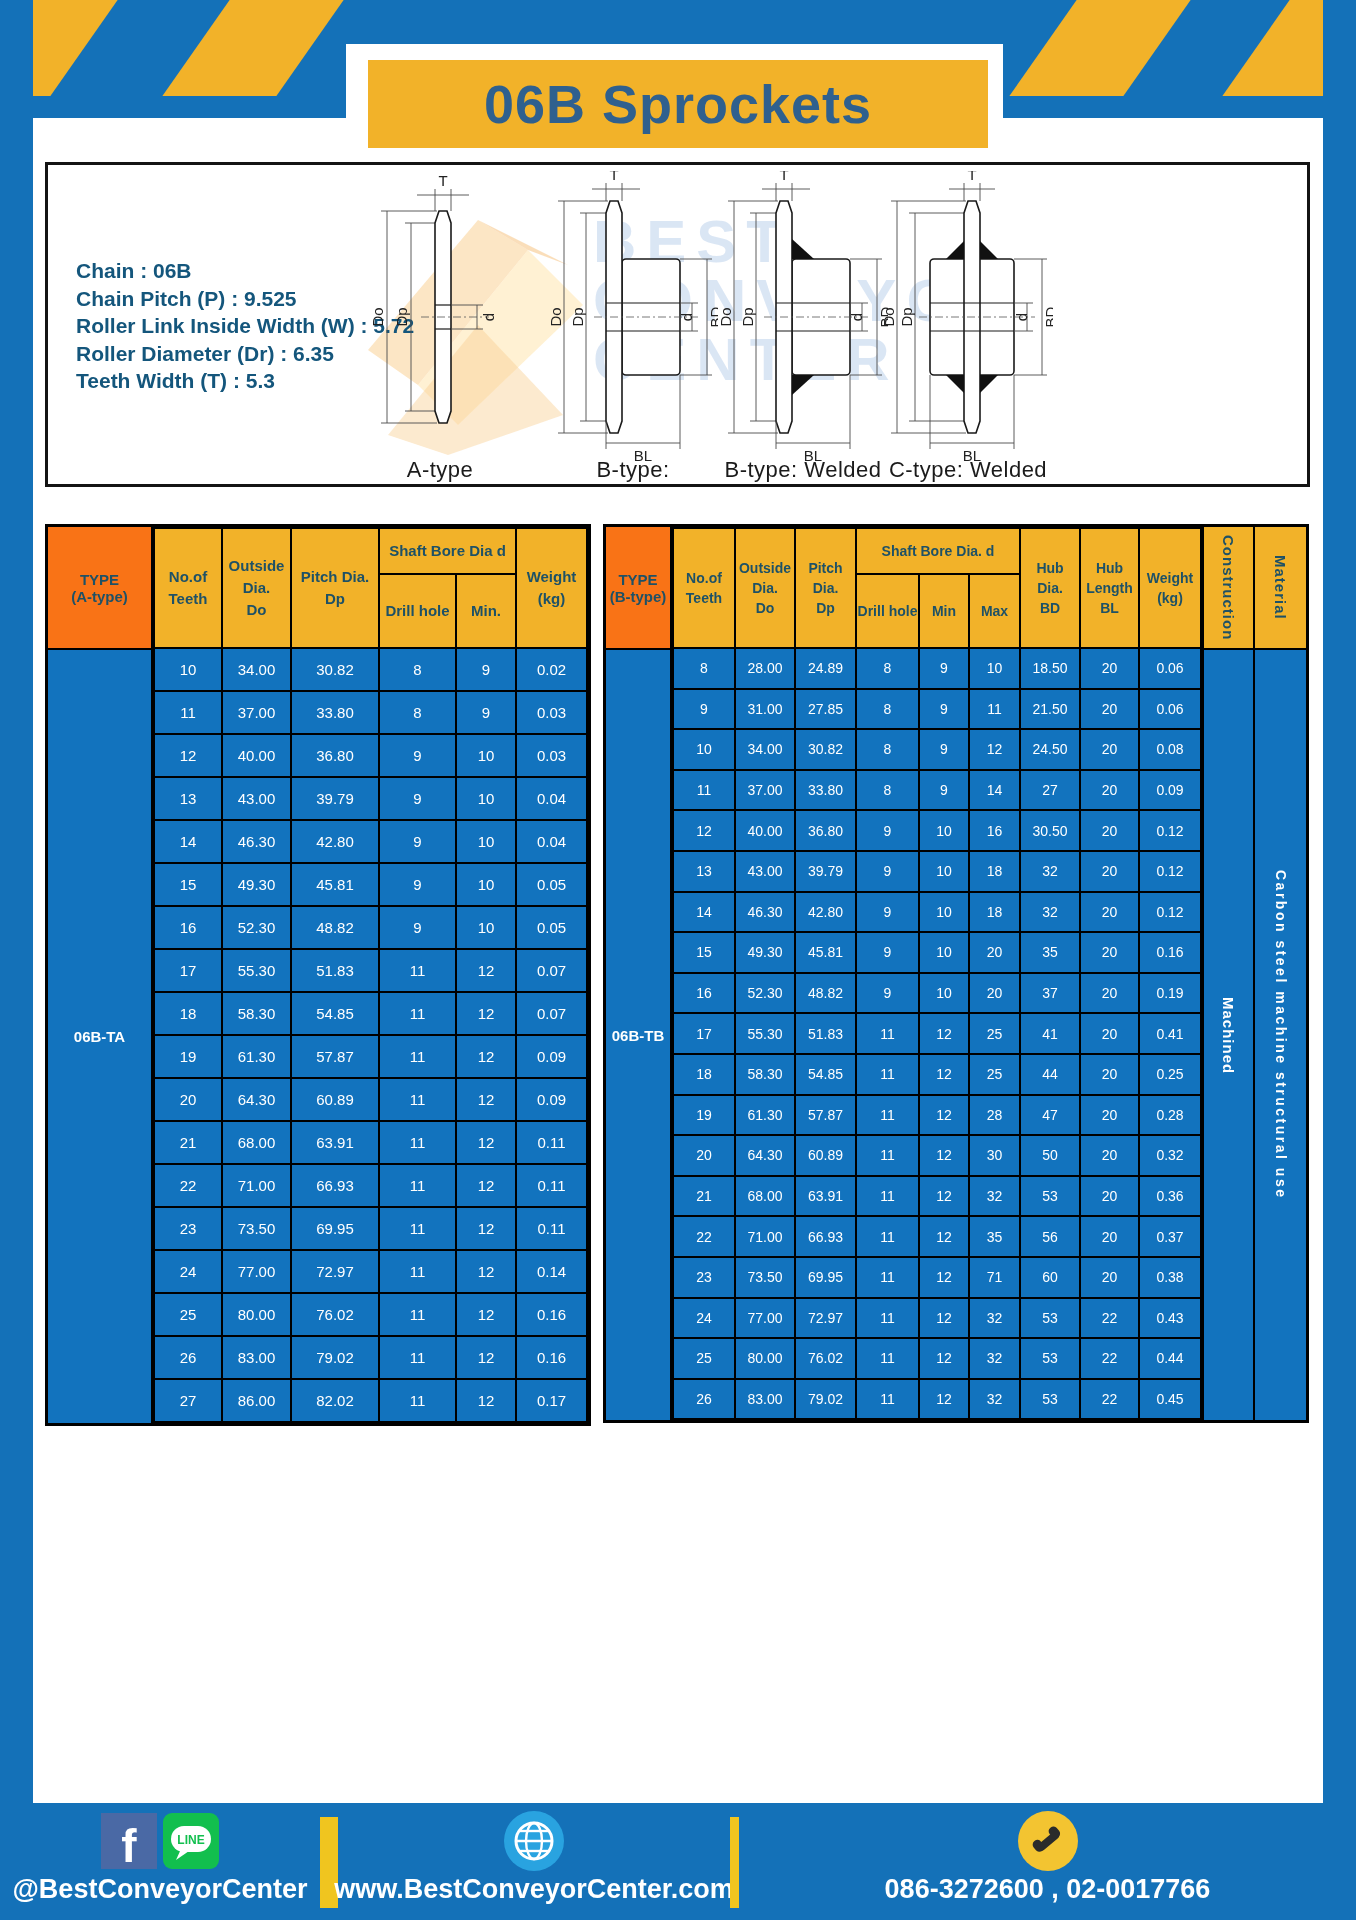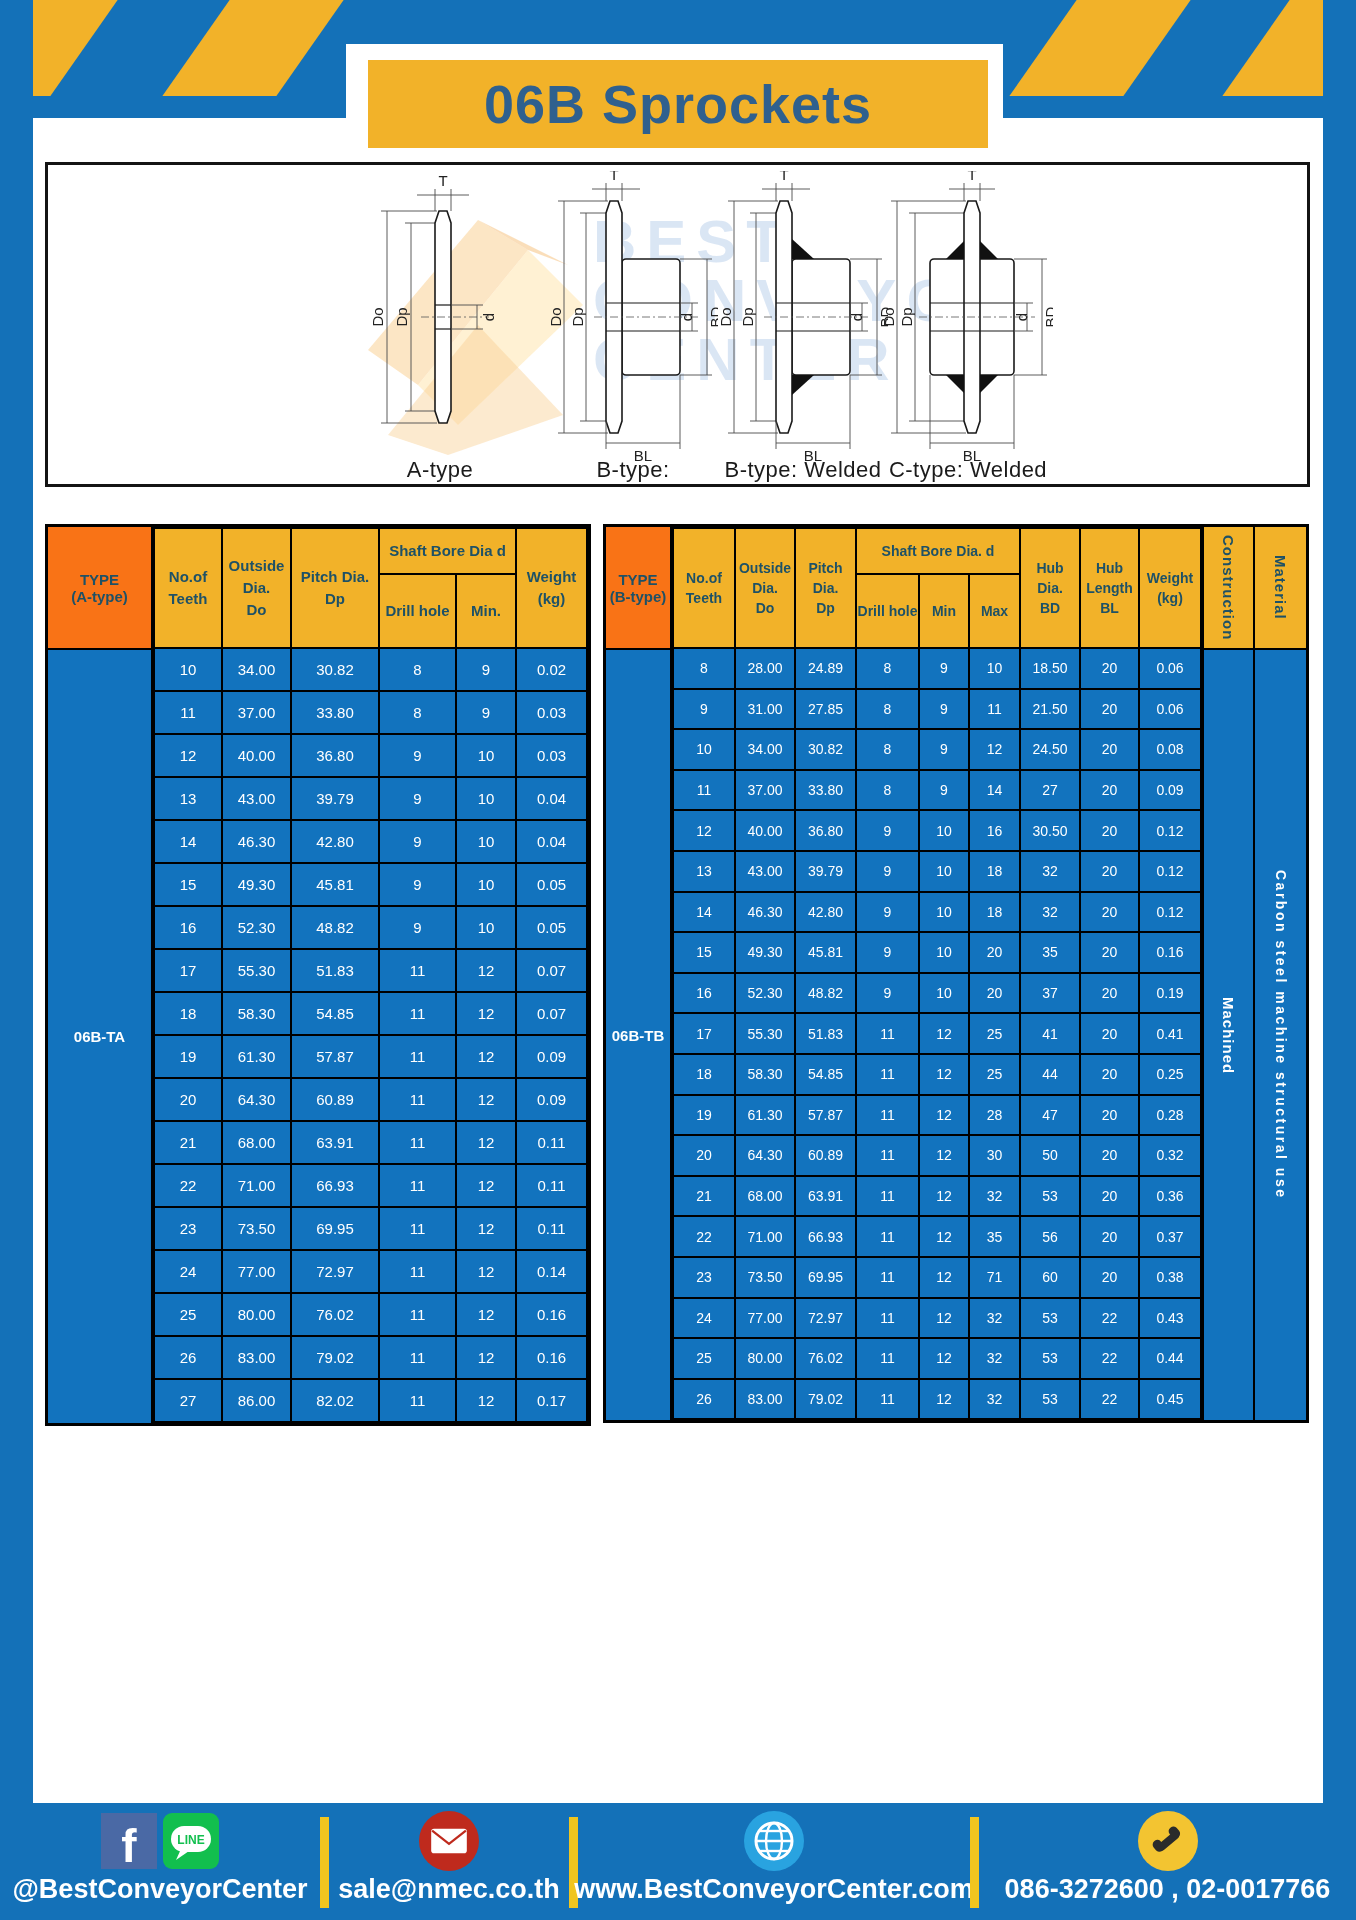--- a/index.html
+++ b/index.html
@@ -105,20 +105,27 @@
       <div>CONVEYOR</div>
       <div>CENTER</div>
     </div>
     <svg class="wm-emblem" width="320" height="250" viewBox="0 0 320 250">
       <polygon points="40,140 150,10 200,40 90,175" fill="#f5ab3e" opacity="0.55"></polygon>
       <polygon points="90,175 200,40 255,95 130,215" fill="#ffd37a" opacity="0.6"></polygon>
       <polygon points="60,225 150,115 235,205 120,245" fill="#f5ab3e" opacity="0.45"></polygon>
       <polygon points="150,10 240,55 200,40" fill="#f09a2e" opacity="0.6"></polygon>
     </svg>
 
+    <div class="specs">
+      <div>Chain  : 06B</div>
+      <div>Chain Pitch (P)  :  9.525</div>
+      <div>Roller Link Inside Width (W)  :  5.72</div>
+      <div>Roller Diameter (Dr)  :  6.35</div>
+      <div>Teeth Width (T)  :  5.3</div>
+    </div>
 
     <div class="fig fa">
       <svg width="150" height="292" viewBox="0 0 150 292">
         <line class="dim" x1="16" y1="40" x2="72" y2="40"></line>
           <line class="dim" x1="16" y1="252" x2="72" y2="252"></line>
         <line class="dim" x1="22" y1="40" x2="22" y2="252"></line>
         <line class="dim" x1="40" y1="52" x2="72" y2="52"></line>
           <line class="dim" x1="40" y1="240" x2="72" y2="240"></line>
         <line class="dim" x1="46" y1="52" x2="46" y2="240"></line>
         <line class="dim" x1="70" y1="40" x2="70" y2="18"></line>
@@ -718,31 +725,20 @@
         <svg width="56" height="56" viewBox="0 0 56 56">
           <rect x="0" y="0" width="56" height="56" rx="9" fill="#12bf4e"></rect>
           <rect x="8" y="13" width="40" height="26" rx="13" fill="#fff"></rect>
           <polygon points="18,36 13,47 26,38" fill="#fff"></polygon>
           <text x="28" y="31" text-anchor="middle" font-size="12" font-weight="bold" fill="#12bf4e" font-family="Liberation Sans, sans-serif">LINE</text>
         </svg>
       </div>
       <div class="flabel">@BestConveyorCenter</div>
     </div>
     <div class="fsep"></div>
-    <div class="fsec s-mail">
-      <div class="ficons">
-        <div class="circle-icon mail-circle">
-          <svg width="38" height="30" viewBox="0 0 40 32">
-            <rect x="1" y="3" width="38" height="26" rx="3" fill="#fff"></rect>
-            <path d="M2 5 L20 19 L38 5" stroke="#bf2a1d" stroke-width="2.4" fill="none"></path>
-          </svg>
-        </div>
-      </div>
-      <div class="flabel">sale@nmec.co.th</div>
-    </div>
     <div class="fsep"></div>
     <div class="fsec s-web">
       <div class="ficons">
         <div class="circle-icon globe-circle">
           <svg width="44" height="44" viewBox="0 0 44 44">
             <circle cx="22" cy="22" r="18" fill="none" stroke="#fff" stroke-width="3"></circle>
             <ellipse cx="22" cy="22" rx="8" ry="18" fill="none" stroke="#fff" stroke-width="2.4"></ellipse>
             <line x1="4" y1="22" x2="40" y2="22" stroke="#fff" stroke-width="2.4"></line>
             <line x1="7" y1="12" x2="37" y2="12" stroke="#fff" stroke-width="2.4"></line>
             <line x1="7" y1="32" x2="37" y2="32" stroke="#fff" stroke-width="2.4"></line>

